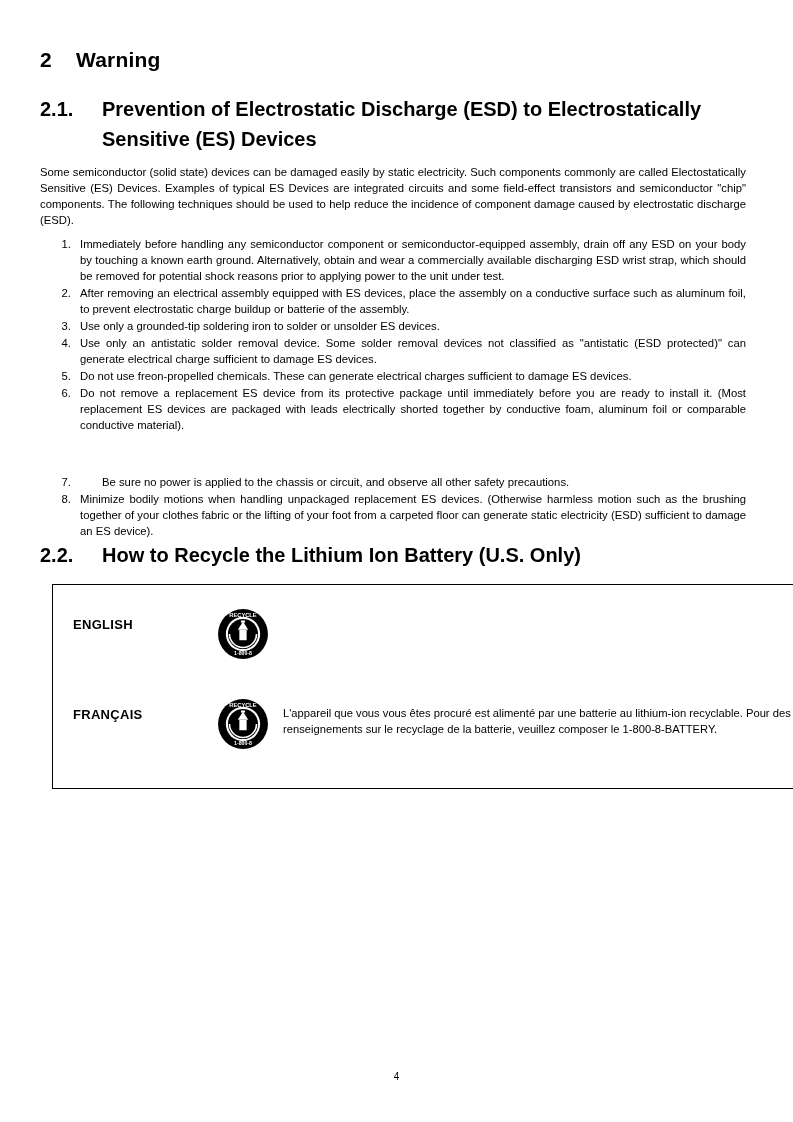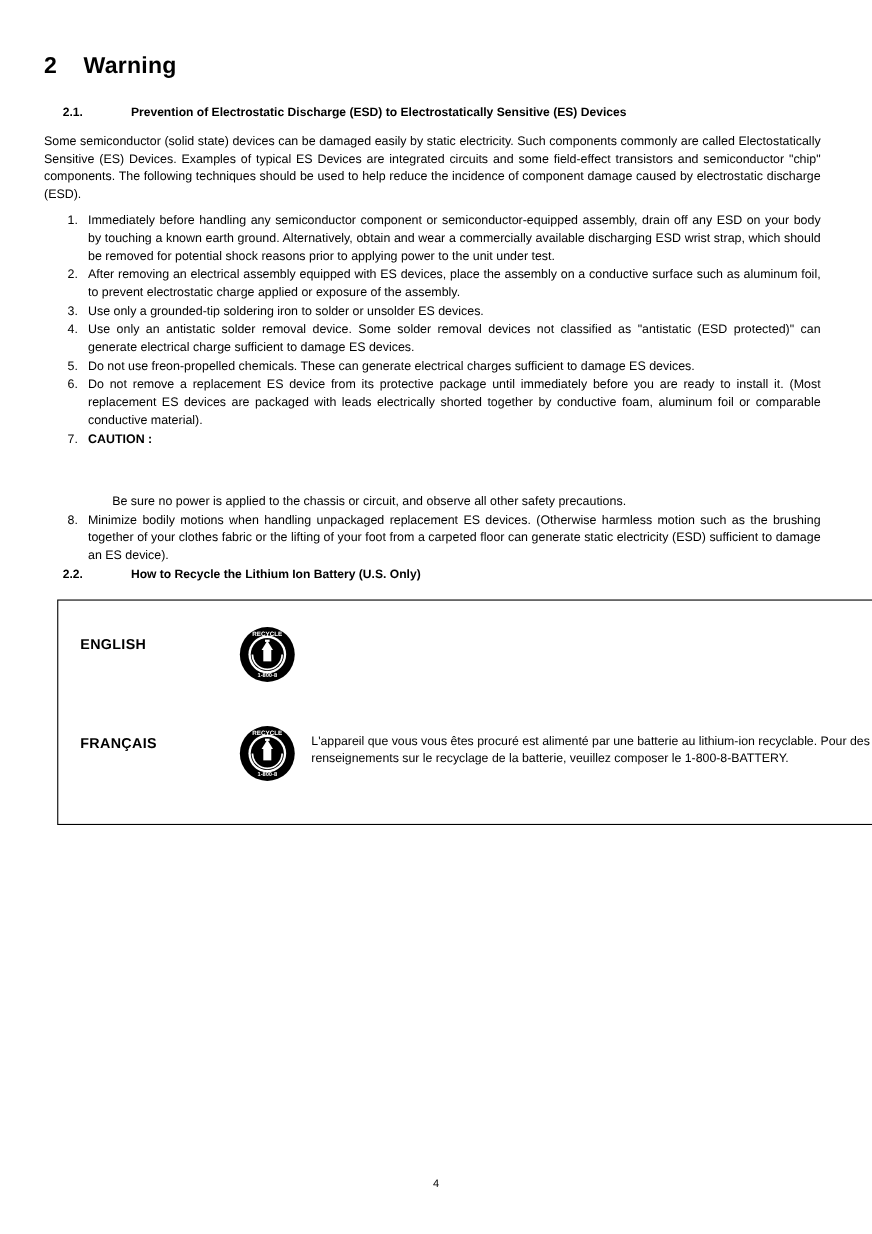--- a/index.html
+++ b/index.html
@@ -32,26 +32,25 @@
     font-size: 21px;
     font-weight: bold;
     margin: 0 0 22px 0;
     letter-spacing: 0.2px;
   }
   h1.chapter .num {
     display: inline-block;
     width: 36px;
   }
   h2.section {
-    font-size: 11px;
+    font-size: 20px;
     font-weight: bold;
     margin: 0 0 10px 0;
     line-height: 1.5;
     display: flex;
-    justify-content: center;
   }
   h2.section .num {
     display: inline-block;
     width: 62px;
     flex: 0 0 62px;
   }
   h2.section .txt {
     display: block;
     flex: 1 1 auto;
     max-width: 610px;
@@ -152,27 +151,26 @@
 
     <h2 class="section">
       <span class="num">2.1.</span>
       <span class="txt">Prevention of Electrostatic Discharge (ESD) to Electrostatically Sensitive (ES) Devices</span>
     </h2>
 
     <p class="body">Some semiconductor (solid state) devices can be damaged easily by static electricity. Such components commonly are called Electostatically Sensitive (ES) Devices. Examples of typical ES Devices are integrated circuits and some field-effect transistors and semiconductor "chip" components. The following techniques should be used to help reduce the incidence of component damage caused by electrostatic discharge (ESD).</p>
 
     <ol class="steps">
       <li>Immediately before handling any semiconductor component or semiconductor-equipped assembly, drain off any ESD on your body by touching a known earth ground. Alternatively, obtain and wear a commercially available discharging ESD wrist strap, which should be removed for potential shock reasons prior to applying power to the unit under test.</li>
-      <li>After removing an electrical assembly equipped with ES devices, place the assembly on a conductive surface such as aluminum foil, to prevent electrostatic charge applied or exposure of the assembly.</li>
+      <li>After removing an electrical assembly equipped with ES devices, place the assembly on a conductive surface such as aluminum foil, to prevent electrostatic charge buildup or batterie of the assembly.</li>
       <li>Use only a grounded-tip soldering iron to solder or unsolder ES devices.</li>
       <li>Use only an antistatic solder removal device. Some solder removal devices not classified as "antistatic (ESD protected)" can generate electrical charge sufficient to damage ES devices.</li>
       <li>Do not use freon-propelled chemicals. These can generate electrical charges sufficient to damage ES devices.</li>
       <li>Do not remove a replacement ES device from its protective package until immediately before you are ready to install it. (Most replacement ES devices are packaged with leads electrically shorted together by conductive foam, aluminum foil or comparable conductive material).</li>
       <li>
-        <div class="caution-label">CAUTION :</div>
         <div class="caution-text">Be sure no power is applied to the chassis or circuit, and observe all other safety precautions.</div>
       </li>
       <li>Minimize bodily motions when handling unpackaged replacement ES devices. (Otherwise harmless motion such as the brushing together of your clothes fabric or the lifting of your foot from a carpeted floor can generate static electricity (ESD) sufficient to damage an ES device).</li>
     </ol>
 
     <h2 class="section sec22">
       <span class="num">2.2.</span>
       <span class="txt">How to Recycle the Lithium Ion Battery (U.S. Only)</span>
     </h2>
 

